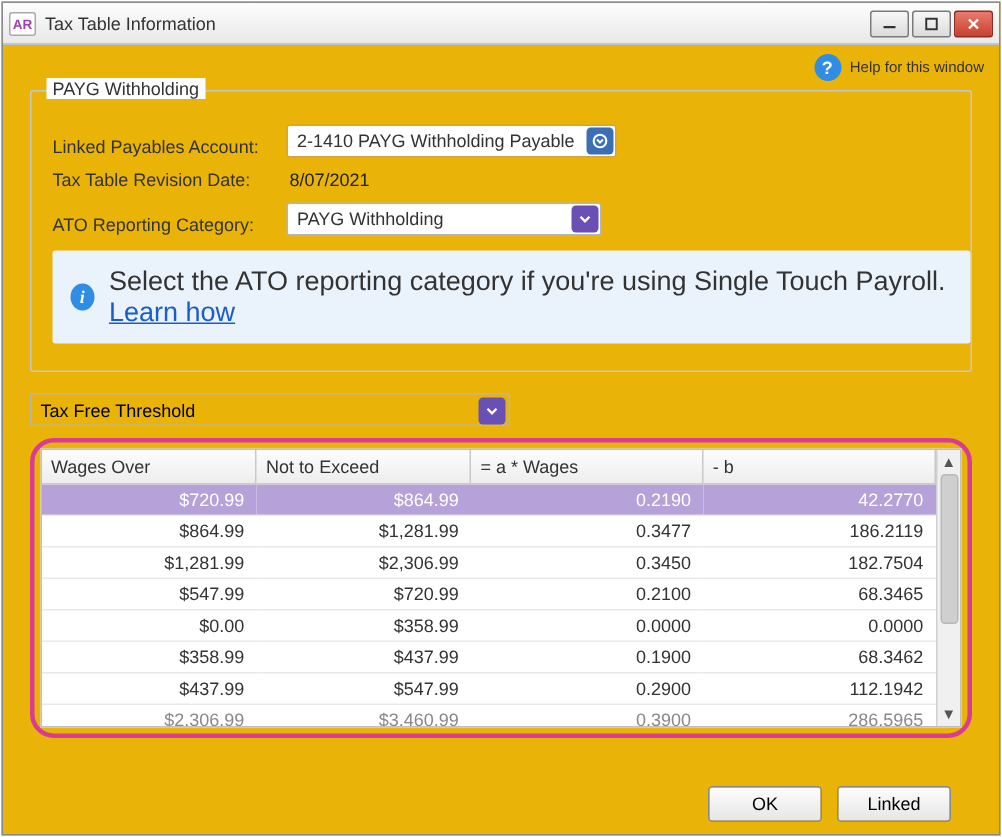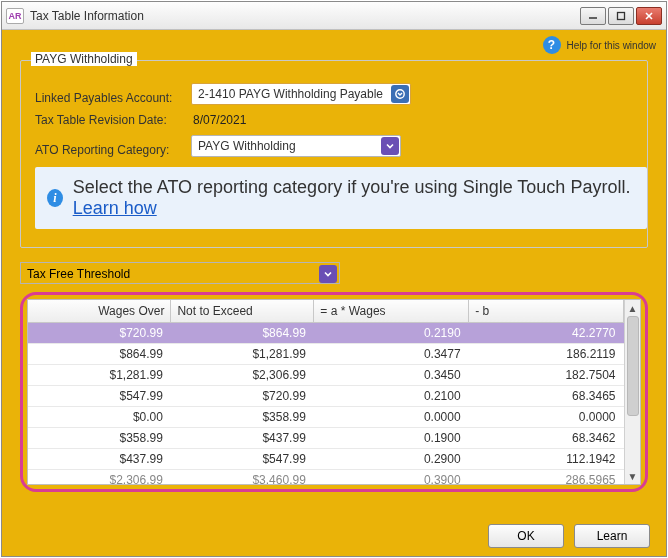--- a/index.html
+++ b/index.html
@@ -201,21 +201,21 @@
   table.grid th {
     background: linear-gradient(#fdfdfd,#ededed);
     border: 1px solid #c8c8c8;
     border-top: none;
     text-align: left;
     font-weight: normal;
     padding: 4px 6px;
     color: #333;
     height: 22px;
   }
-  table.grid th:first-child { border-left:none;text-align:right; }
+  table.grid th:first-child { border-left:none; }
   table.grid td {
     border-bottom: 1px solid #e9e9e9;
     padding: 3px 8px;
     text-align: right;
     color: #333;
     height: 20px;
     margin-left: 20px;
   }
   table.grid tr.selected td {
     background: #b7a1d9;
@@ -240,21 +240,21 @@
   .vscroll .thumb {
     position:absolute;
     top:16px; left:2px;
     width:12px; height:100px;
     background: #cfcfcf;
     border-radius: 3px;
     border:1px solid #b8b8b8;
   }
   .footer {
     position: absolute;
-    bottom: 8px; right: 16px;
+    bottom: 8px; right: 32px;
     display: flex; gap: 10px;
   }
   .btn {
     min-width: 76px;
     height: 24px;
     border: 1px solid #8a8a8a;
     background: linear-gradient(#fdfdfd,#e6e6e6);
     border-radius: 3px;
     font-size: 12px;
     cursor: pointer;
@@ -421,15 +421,15 @@
           <div class="arrow">▲</div>
           <div class="thumb"></div>
           <div class="arrow" style="position:absolute;bottom:0;width:100%;">▼</div>
         </div>
       </div>
     </div>
   </div>
 
   <div class="footer">
     <div class="btn">OK</div>
-    <div class="btn">Learn</div>
+    <div class="btn">Linked</div>
   </div>
 </div>
 
 </body></html>

